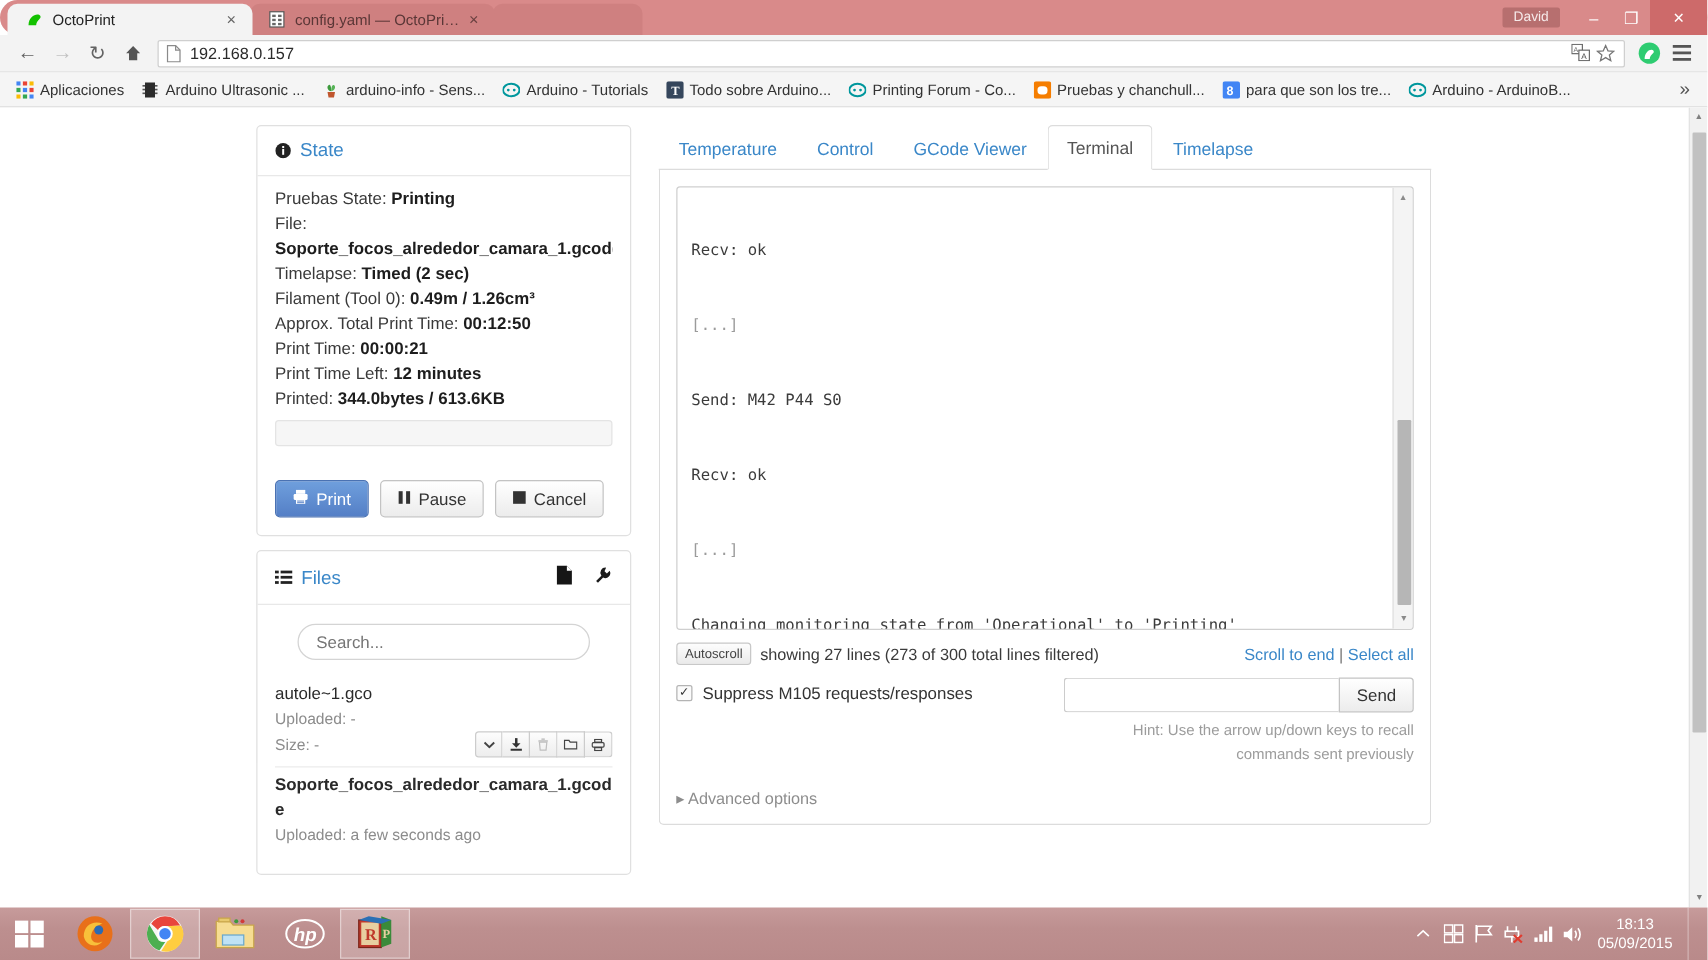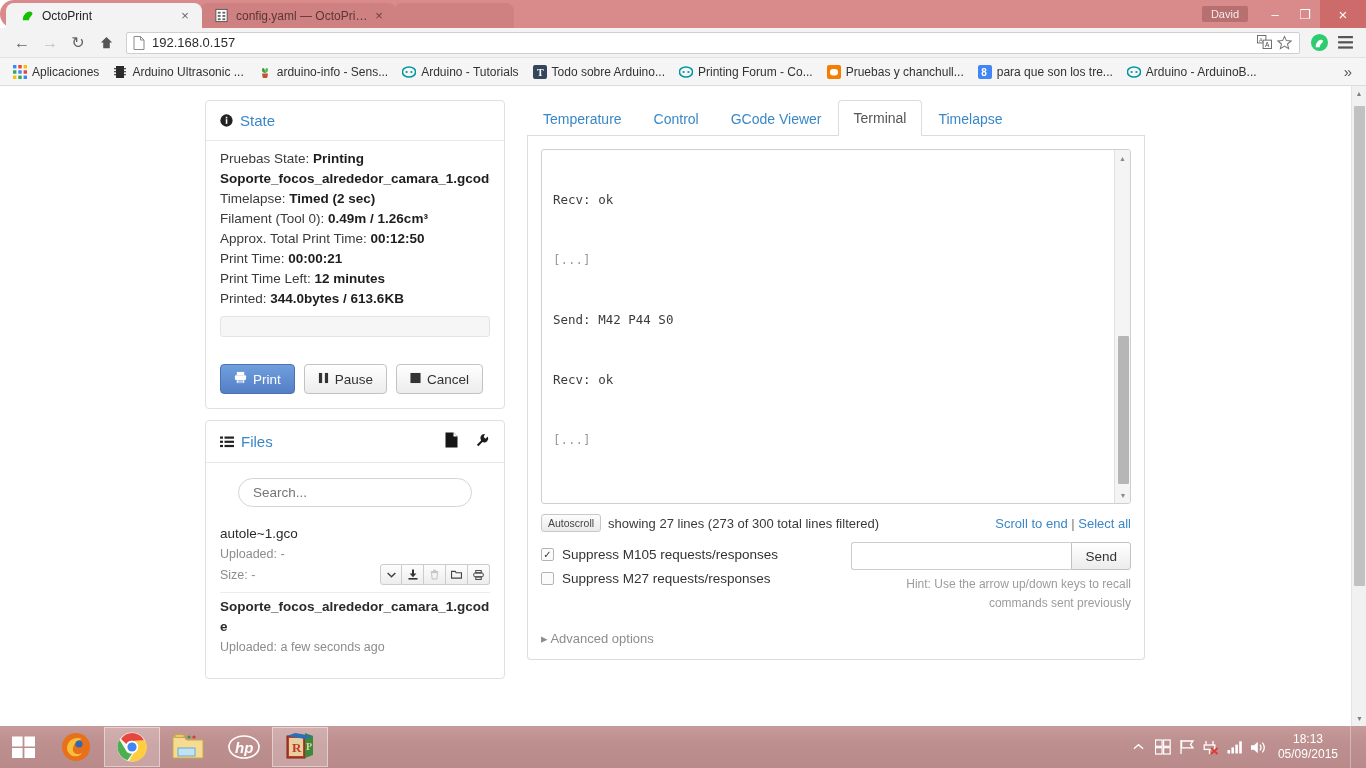--- a/index.html
+++ b/index.html
@@ -439,20 +439,21 @@
                   <rect x="6.2" y="3" width="1.7" height="1.8" fill="#fff"></rect>
                 </svg>
               </span>
               <span class="htitle">State</span>
             </div>
             <div class="panel-body">
               <div class="state-line">
                 <span>Pruebas State:</span>
                 <b>Printing</b>
               </div>
+              <div class="state-line">File:</div>
               <div class="state-file">Soporte_focos_alrededor_camara_1.gcode</div>
               <div class="state-line">
                 <span>Timelapse:</span>
                 <b>Timed (2 sec)</b>
               </div>
               <div class="state-line">
                 <span>Filament (Tool 0):</span>
                 <b>0.49m / 1.26cm³</b>
               </div>
               <div class="state-line">
@@ -607,20 +608,21 @@
 
           <div class="tabpanel">
 
             <div class="terminal">
               <div class="term-lines">
                 <div>Recv: ok</div>
                 <div class="muted">[...]</div>
                 <div>Send: M42 P44 S0</div>
                 <div>Recv: ok</div>
                 <div class="muted">[...]</div>
+                <div>Changing monitoring state from 'Operational' to 'Printing'</div>
                 
                 
                 
                 
                 
                 
                 
                 
                 
                 
@@ -642,24 +644,20 @@
                 <span class="sep">|</span>
                 <span>Select all</span>
               </span>
             </div>
 
             <div class="term-controls">
               <div class="checks">
                 <label class="chk">
                   <span class="chkbox">✓</span>
                   <span>Suppress M105 requests/responses</span>
-                </label>
-                <label class="chk">
-                  <span class="chkbox"></span>
-                  <span>Suppress M27 requests/responses</span>
                 </label>
               </div>
               <div class="sendarea">
                 <div class="sendrow">
                   <input class="sendinput" type="text" value="" style="">
                   <button class="sendbtn">Send</button>
                 </div>
                 <div class="hint">Hint: Use the arrow up/down keys to recall</div>
                 <div class="hint" style="margin-top:0;">commands sent previously</div>
               </div>

